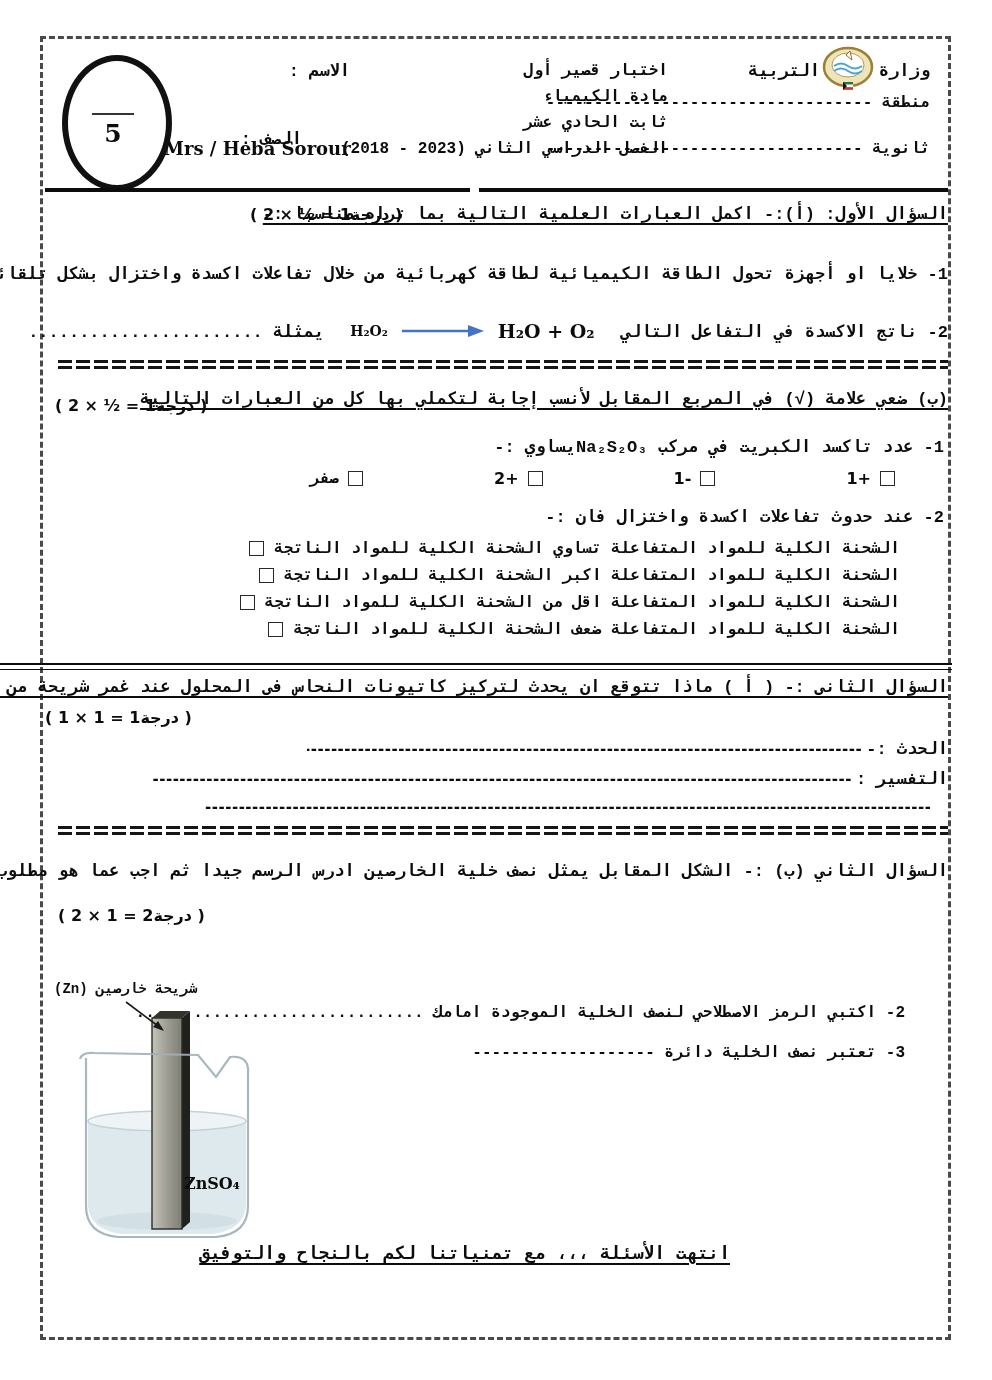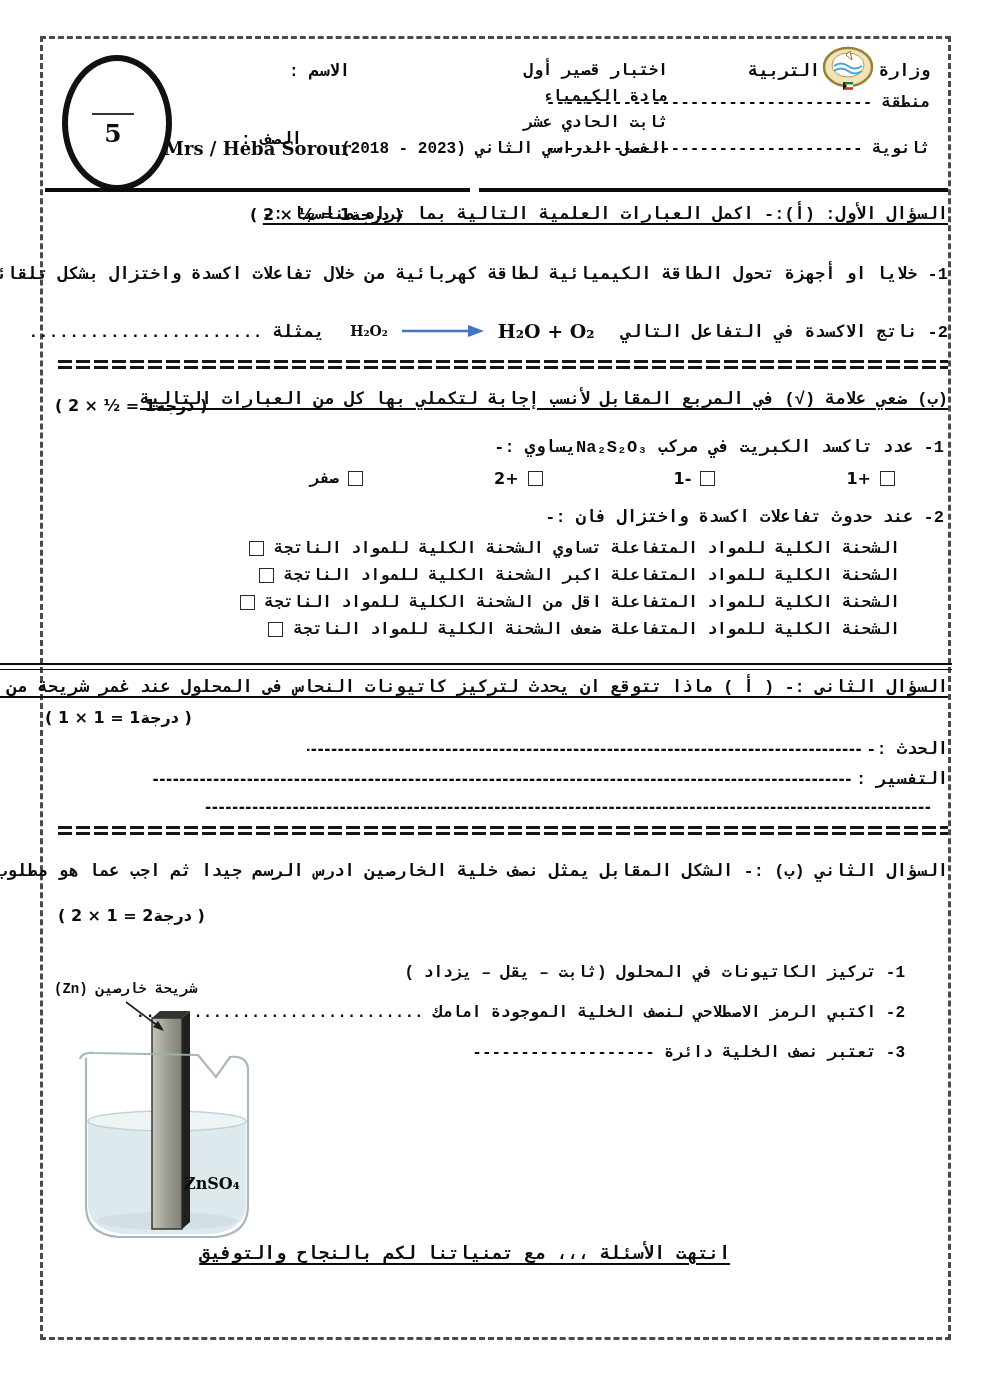--- a/index.html
+++ b/index.html
@@ -148,21 +148,20 @@
     <span class="rtl b fs17 nw">التفسير :</span>
     <span class="dashfill" style="width:700px;">------------------------------------------------------------------------------------------------------------------------------------------------------</span>
   </div>
   <div class="abs dashfill" style="left:205px;top:798px;width:725px;">------------------------------------------------------------------------------------------------------------------------------------------------------</div>
 
   <div class="eqsep" style="left:58px;top:826px;width:890px;"></div>
 
   <span class="abs rtl b fs17 nw" style="right:44px;top:860px;margin-left:16px;">السؤال الثاني (ب) :- الشكل المقابل يمثل نصف خلية  الخارصين  ادرس الرسم جيدا ثم اجب عما هو مطلوب :-</span>
   <span class="abs ltr b fs16 nw" style="left:58px;top:906px;text-align:right;">( 2 × 1  =  2درجة )</span>
 
-  <span class="abs rtl sb fs16 nw" style="right:87px;top:962px;">1-  تركيز الكاتيونات في المحلول  (ثابت – يقل – يزداد )</span>
   <span class="abs rtl sb fs16 nw" style="right:87px;top:1002px;">2-  اكتبي الرمز الاصطلاحي لنصف الخلية الموجودة امامك   ..............................</span>
   <span class="abs rtl sb fs16 nw" style="right:87px;top:1042px;">3-  تعتبر نصف الخلية دائرة -------------------</span>
 
   <div class="abs" style="left:52px;top:978px;width:228px;height:268px;">
     <svg width="228" height="268" viewBox="0 0 228 268">
 
       <path d="M36,142 L36,228 Q38,252 70,256 L160,256 Q192,252 194,228 L194,142 Q160,154 115,154 Q70,154 36,142 Z" fill="#dde9ed"></path>
       <ellipse cx="115" cy="143" rx="79" ry="10" fill="#eef4f6" stroke="#c2d2d8" stroke-width="1.5"></ellipse>
       <ellipse cx="115" cy="243" rx="70" ry="9" fill="#ccdbe1" opacity="0.65"></ellipse>
 

